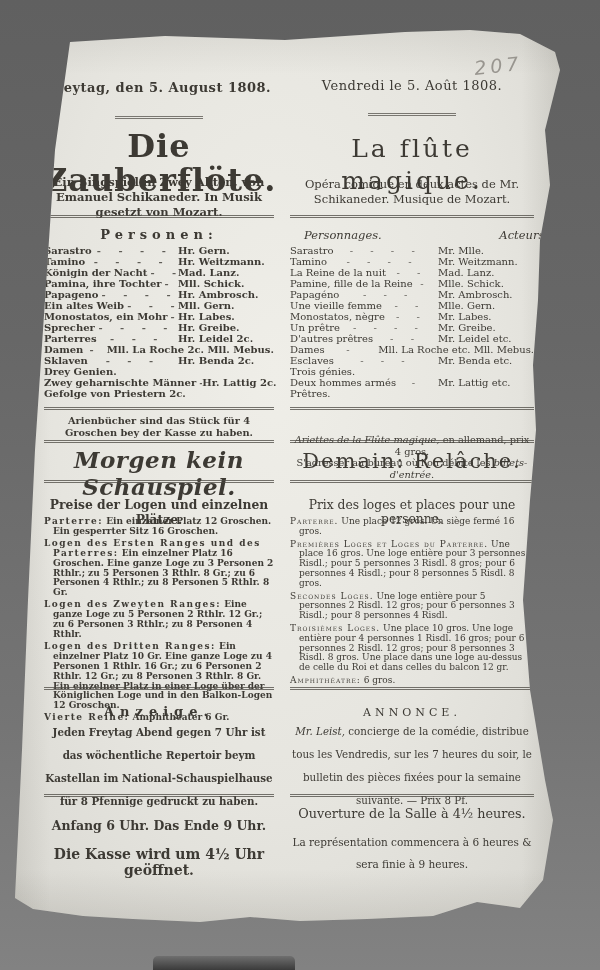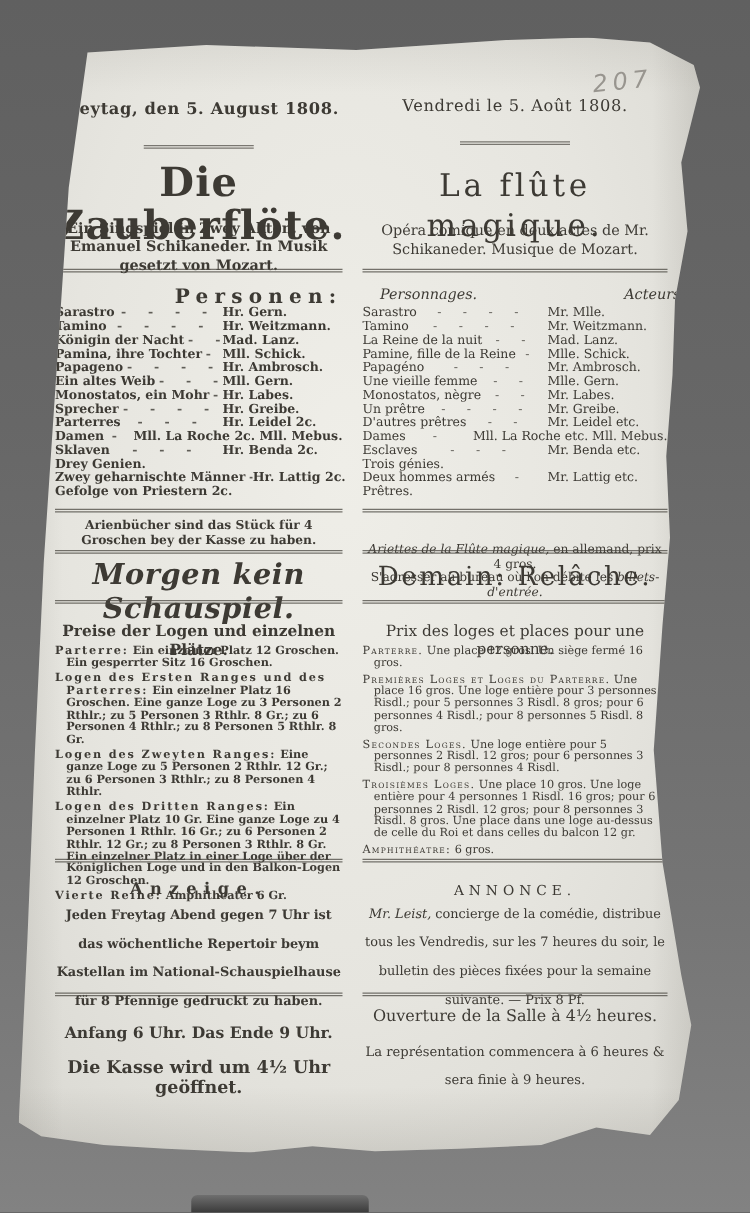--- a/index.html
+++ b/index.html
@@ -26,21 +26,21 @@
   .de{font-weight:bold;}
   .fr{font-weight:normal;}
   .col-de{left:32px;width:230px;}
   .col-fr{left:278px;width:244px;}
   .rule{border-top:3px double #4b4842;opacity:.75;height:0;}
   .shortrule{border-top:3px double #4b4842;opacity:.7;width:88px;margin:0 auto;height:0;}
   .date{font-size:13px;letter-spacing:.5px;}
   .title-de{font-size:32px;letter-spacing:1px;line-height:34px;}
   .title-fr{font-size:25px;letter-spacing:3px;line-height:32px;}
   .subtitle{font-size:11.5px;line-height:15px;}
-  .cast-head-de{font-size:16px;letter-spacing:5px;text-align:right;}
+  .cast-head-de{font-size:13px;letter-spacing:5px;}
   .cast-head-fr{display:flex;justify-content:space-between;font-size:11.5px;font-style:italic;padding:0 30px 0 14px;}
   .cast{font-size:10px;line-height:11px;}
   .cast-row{display:flex;align-items:baseline;}
   .cast-row .role{white-space:nowrap;}
   .cast-row .dashes{flex:1 1 auto;overflow:hidden;text-align:center;letter-spacing:7px;opacity:.8;padding:0 3px;white-space:nowrap;}
   .cast-row .actor{flex:0 0 auto;white-space:nowrap;min-width:96px;}
   .notice{font-size:9.8px;line-height:11.5px;}
   .nextperf-de{font-size:23px;letter-spacing:.5px;font-style:italic;}
   .nextperf-fr{font-size:21px;letter-spacing:2px;}
   .prices-head{font-size:12.3px;}

